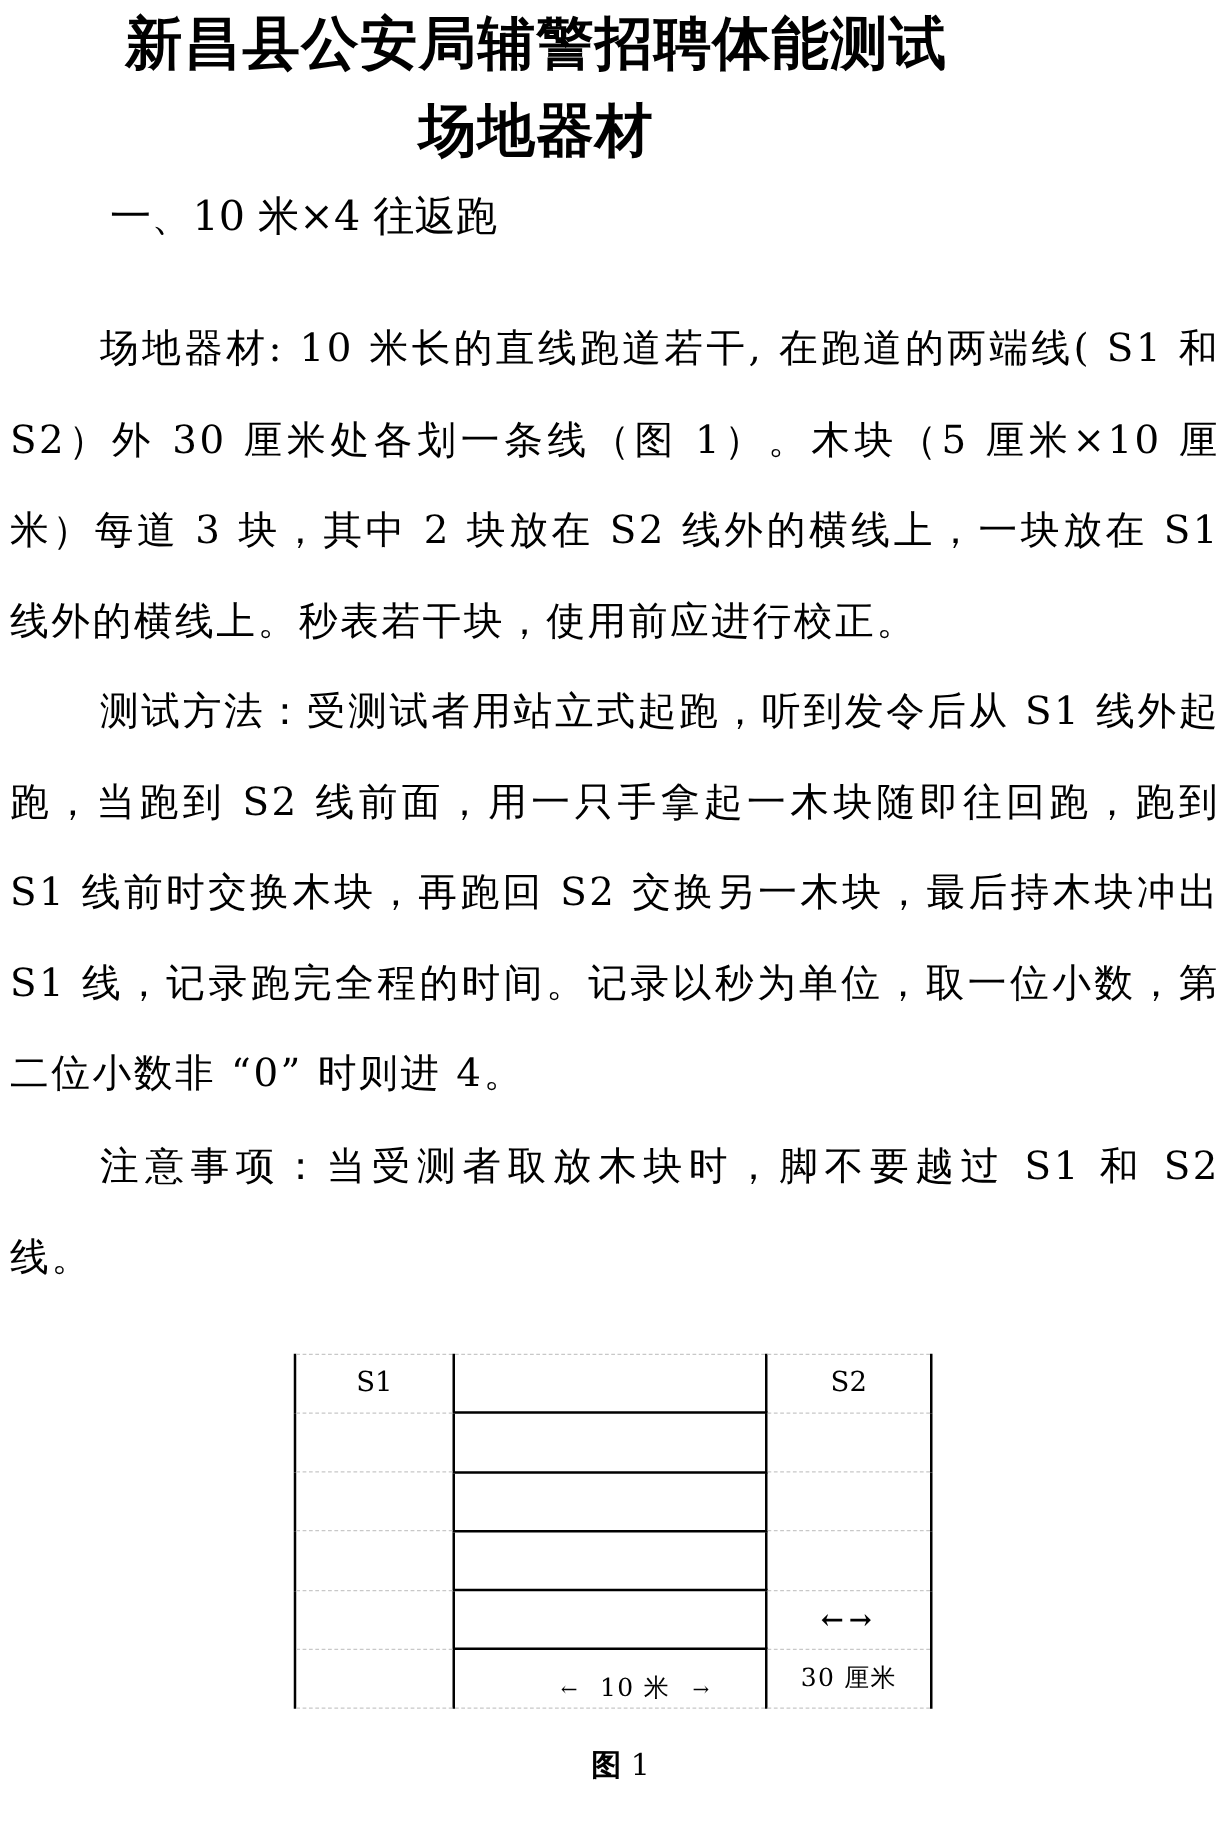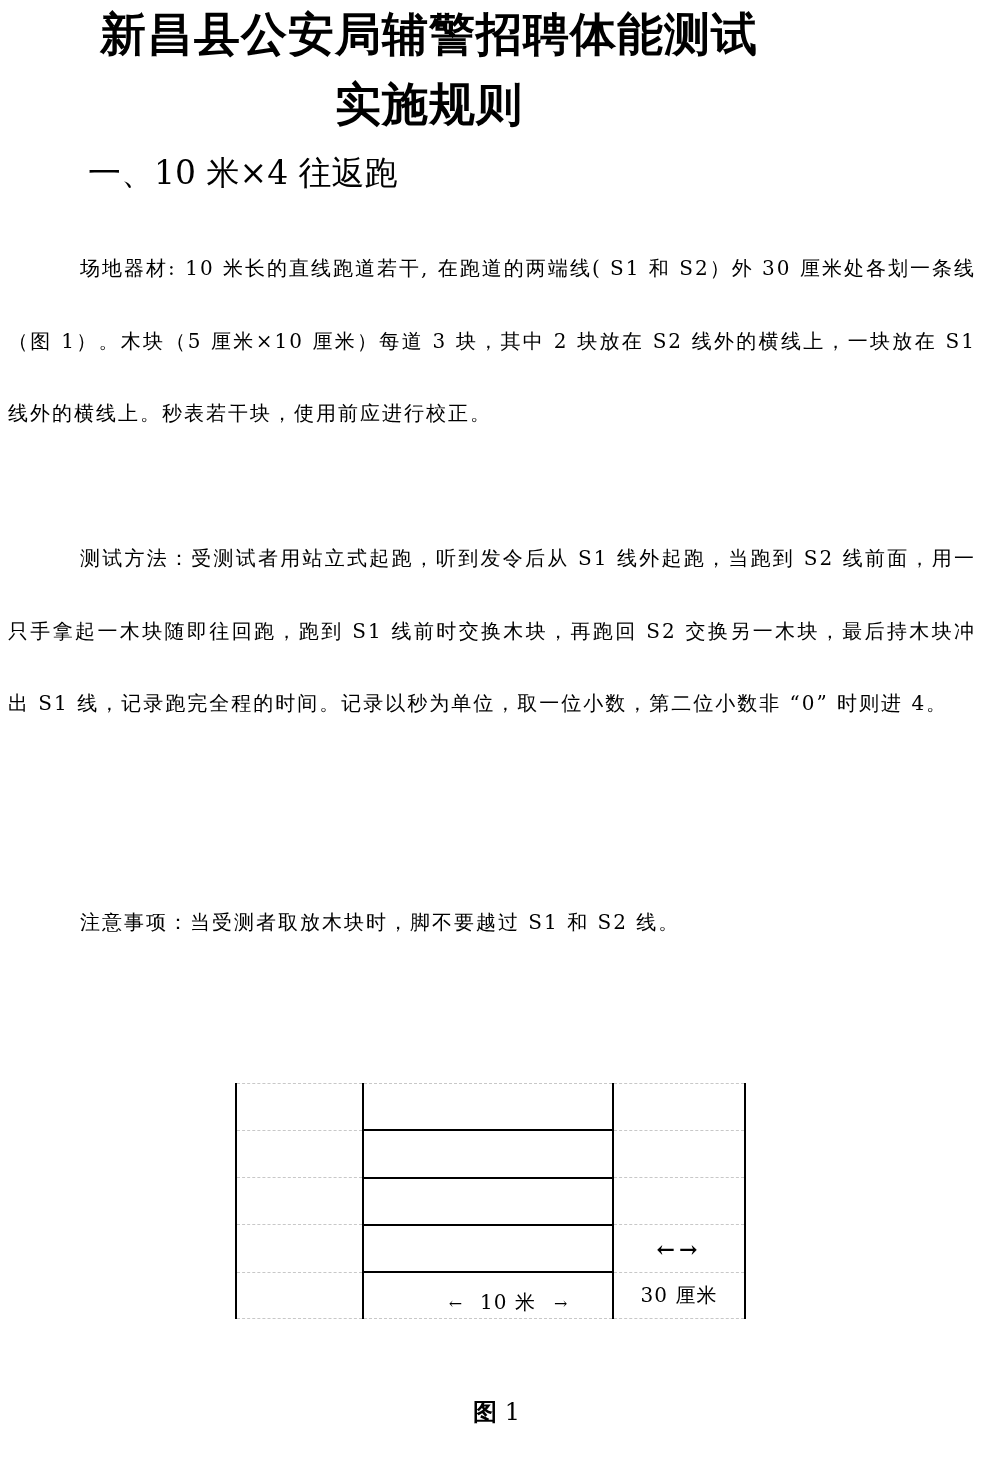--- a/index.html
+++ b/index.html
@@ -33,21 +33,21 @@
       left: 88px;
       top: 148px;
       font-size: 33px;
       line-height: 50px;
       font-family: "DejaVu Serif", "Liberation Serif", serif;
     }
     .para {
       position: absolute;
       left: 8px;
       width: 968px;
-      font-size: 20px;
+      font-size: 31px;
       line-height: 72.5px;
       text-indent: 72px;
       text-align: justify;
       letter-spacing: 2px;
       font-family: "DejaVu Serif", "Liberation Serif", serif;
     }
     .para.p1 { top: 212px; }
     .para.p2 { top: 502px; }
     .para.p3 { top: 866px; }
 
@@ -119,31 +119,36 @@
       font-family: "DejaVu Serif", "Liberation Serif", serif;
     }
     .caption .cap-prefix { font-weight: bold; font-family: "DejaVu Sans", "Liberation Sans", sans-serif; }
   </style>
 </head>
 <body>
 
 <div>
 
   <div class="title t1">新昌县公安局辅警招聘体能测试</div>
-  <div class="title t2">实施规则</div>
+  <div class="title t2">场地器材</div>
 
   <div class="section-heading">一、10 米×4 往返跑</div>
 
   <p class="para p1">场地器材: 10 米长的直线跑道若干, 在跑道的两端线( S1 和 S2）外 30 厘米处各划一条线（图 1）。木块（5 厘米×10 厘米）每道 3 块，其中 2 块放在 S2 线外的横线上，一块放在 S1 线外的横线上。秒表若干块，使用前应进行校正。</p>
   <p class="para p2">测试方法：受测试者用站立式起跑，听到发令后从 S1 线外起跑，当跑到 S2 线前面，用一只手拿起一木块随即往回跑，跑到 S1 线前时交换木块，再跑回 S2 交换另一木块，最后持木块冲出 S1 线，记录跑完全程的时间。记录以秒为单位，取一位小数，第二位小数非 “0” 时则进 4。</p>
   <p class="para p3">注意事项：当受测者取放木块时，脚不要越过 S1 和 S2 线。</p>
 
   <div class="figure">
     <table class="fig-table">
       <tbody>
+          <tr>
+        <td class="c-s1">S1</td>
+        <td class="c-mid"></td>
+        <td class="c-s2">S2</td>
+      </tr>
       <tr>
         <td class="c-s1"></td>
         <td class="c-mid"></td>
         <td class="c-s2"></td>
       </tr>
       <tr>
         <td class="c-s1"></td>
         <td class="c-mid"></td>
         <td class="c-s2"></td>
       </tr>

